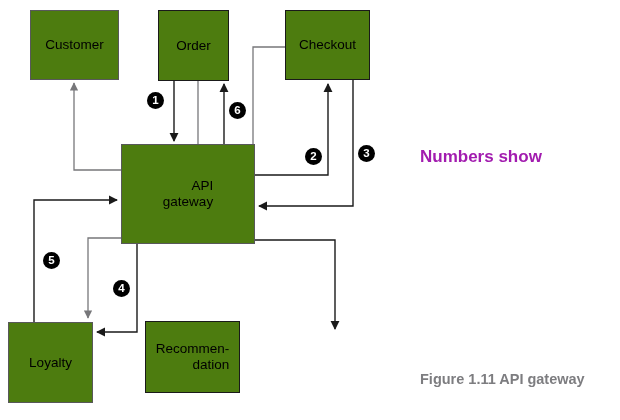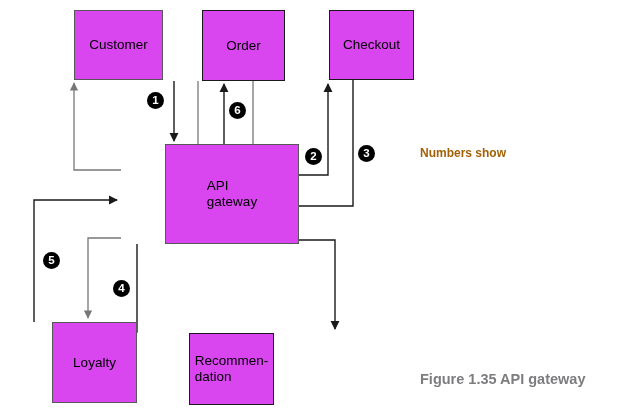--- a/index.html
+++ b/index.html
@@ -18,31 +18,30 @@
   #diagram-svg {
     position: absolute;
     left: 0;
     top: 0;
     width: 620px;
     height: 420px;
   }
   .node-box {
     position: absolute;
     box-sizing: border-box;
-    background: #d946ef;
+    background: #4d7c0f;
     border: 1.4px solid #58585a;
     display: flex;
     align-items: center;
     justify-content: center;
-    text-align: left;
+    text-align: right;
     color: #000000;
     font-size: 13.5px;
     line-height: 1.18;
     font-family: "Liberation Sans", sans-serif;
-    margin-left: 44px;
   }
   .node-box.dark-border {
     border-color: #1a1a1a;
     border-width: 1.6px;
   }
   .badge {
     position: absolute;
     width: 17px;
     height: 17px;
     border-radius: 50%;
@@ -51,23 +50,23 @@
     font-size: 11.5px;
     font-weight: bold;
     display: flex;
     align-items: center;
     justify-content: center;
     font-family: "Liberation Sans", sans-serif;
     line-height: 1;
   }
   .note {
     position: absolute;
-    color: #a16207;
+    color: #a21caf;
     font-weight: bold;
-    font-size: 12px;
+    font-size: 17px;
     line-height: 1.38;
     font-family: "Liberation Sans", sans-serif;
     white-space: pre-line;
   }
   .caption {
     position: absolute;
     color: #7d7d80;
     font-weight: bold;
     font-size: 14.5px;
     line-height: 1.38;
@@ -110,38 +109,38 @@
 
     <path d="M 137 244 L 137 332 L 97 332" fill="none" stroke="#1a1a1a" stroke-width="1.4" marker-end="url(#arrow-dark)"></path>
 
     <path d="M 34 322 L 34 200 L 117 200" fill="none" stroke="#1a1a1a" stroke-width="1.4" marker-end="url(#arrow-dark)"></path>
   </svg>
 
   <div class="node-box" style="left:30px; top:10px; width:89px; height:70px;">
     <span>Customer</span>
   </div>
 
-  <div class="node-box dark-border" style="left:158px; top:10px; width:83px; height:71px;">
+  <div class="node-box dark-border" style="left:158px; top:10px; width:71px; height:71px;">
     <span>Order</span>
   </div>
 
   <div class="node-box dark-border" style="left:285px; top:10px; width:85px; height:70px;">
     <span>Checkout</span>
   </div>
 
   <div class="node-box" style="left:8px; top:322px; width:85px; height:81px;">
     <span>Loyalty</span>
   </div>
 
   <div class="node-box" style="left:121px; top:144px; width:134px; height:100px;">
     <span style="white-space:pre-line;">API
 gateway</span>
   </div>
 
-  <div class="node-box dark-border" style="left:145px; top:333px; width:85px; height:72px;">
+  <div class="node-box dark-border" style="left:145px; top:321px; width:95px; height:72px;">
     <span style="white-space:pre-line;">Recommen-
 dation</span>
   </div>
 
 
   <div class="badge" style="left:147px; top:92px;">
     <span>1</span>
   </div>
   <div class="badge" style="left:305px; top:148px;">
     <span>2</span>
@@ -154,15 +153,15 @@
   </div>
   <div class="badge" style="left:43px; top:252px;">
     <span>5</span>
   </div>
   <div class="badge" style="left:229px; top:102px;">
     <span>6</span>
   </div>
 
   <div class="note" style="left:420px; top:145px;"><span>Numbers show</span><br></div>
 
-  <div class="caption" style="left:420px; top:369px;"><span>Figure 1.35    API gateway</span><br></div>
+  <div class="caption" style="left:420px; top:369px;"><span>Figure 1.11    API gateway</span><br></div>
 
 </div>
 
 </body></html>

